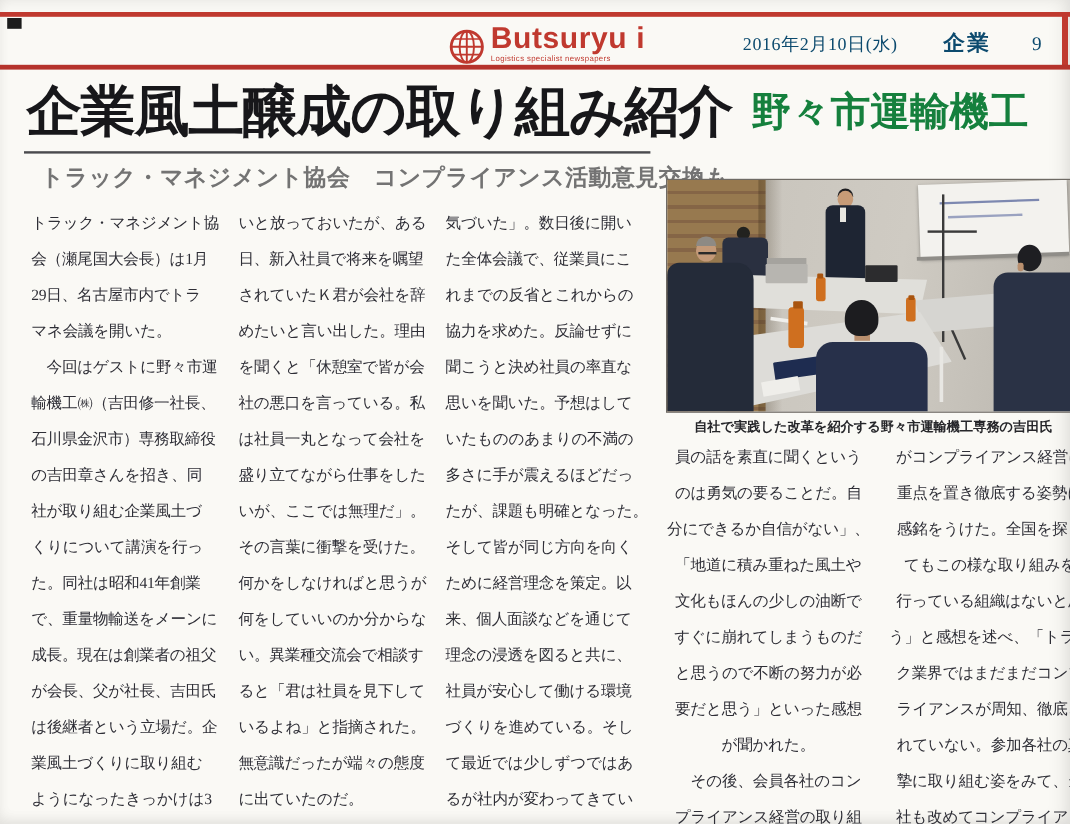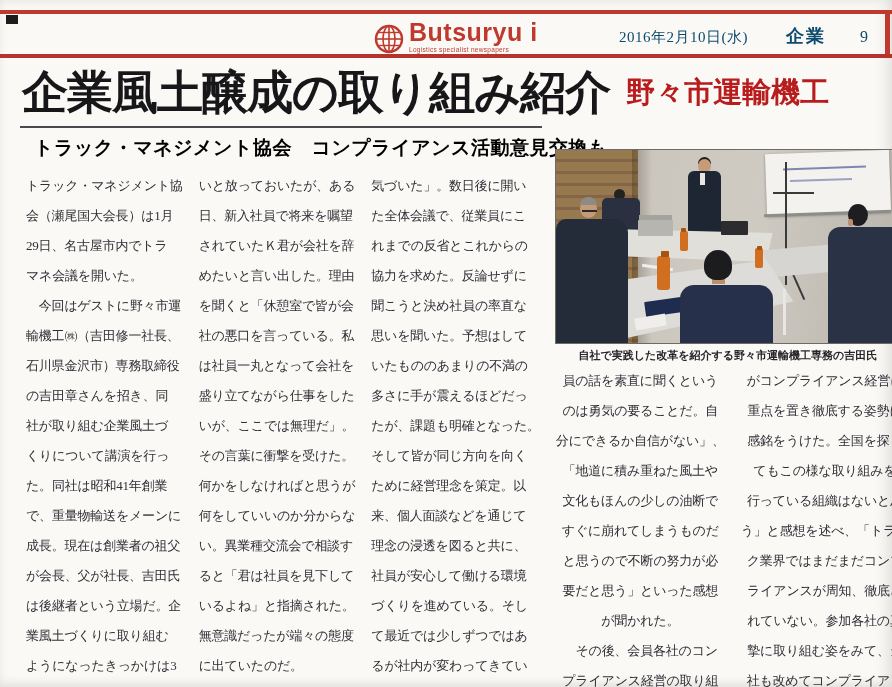--- a/index.html
+++ b/index.html
@@ -34,28 +34,28 @@
   .page-number{font-size:16px;margin-left:34px;}
   .header-rule{position:absolute;left:0;top:54px;width:892px;height:4px;background:#b5332c;}
   
   .headline-row{position:absolute;left:22px;top:62px;width:860px;display:flex;align-items:center;}
   .headline-main{
     margin:0;font-family:"Liberation Sans","DejaVu Sans",sans-serif;
     font-weight:900;font-size:46px;color:#17171a;letter-spacing:-1px;white-space:pre;
   }
   .headline-sub{
     margin:0 0 0 16px;font-family:Liberation Mono, monospace;
-    font-weight:900;font-size:29px;color:#b91c1c;letter-spacing:0;white-space:pre;
+    font-weight:900;font-size:33px;color:#15803d;letter-spacing:0;white-space:pre;
   }
   
   .subhead{
     position:absolute;left:20px;top:126px;width:508px;
     border-top:2px solid #4a4a4e;padding:7px 0 0 14px;
     font-family:Liberation Mono, monospace;
-    font-weight:800;font-size:19px;color:#000000;letter-spacing:.5px;white-space:pre;
+    font-weight:800;font-size:19px;color:#737373;letter-spacing:.5px;white-space:pre;
   }
   
   .body-grid{
     position:absolute;left:26px;top:171px;width:856px;height:516px;
     display:grid;grid-template-columns:repeat(5,1fr);column-gap:16px;
   }
   .coltext{
     white-space:pre;font-size:13px;line-height:30px;color:#2e2e36;
     letter-spacing:-.2px;overflow:visible;
   }

